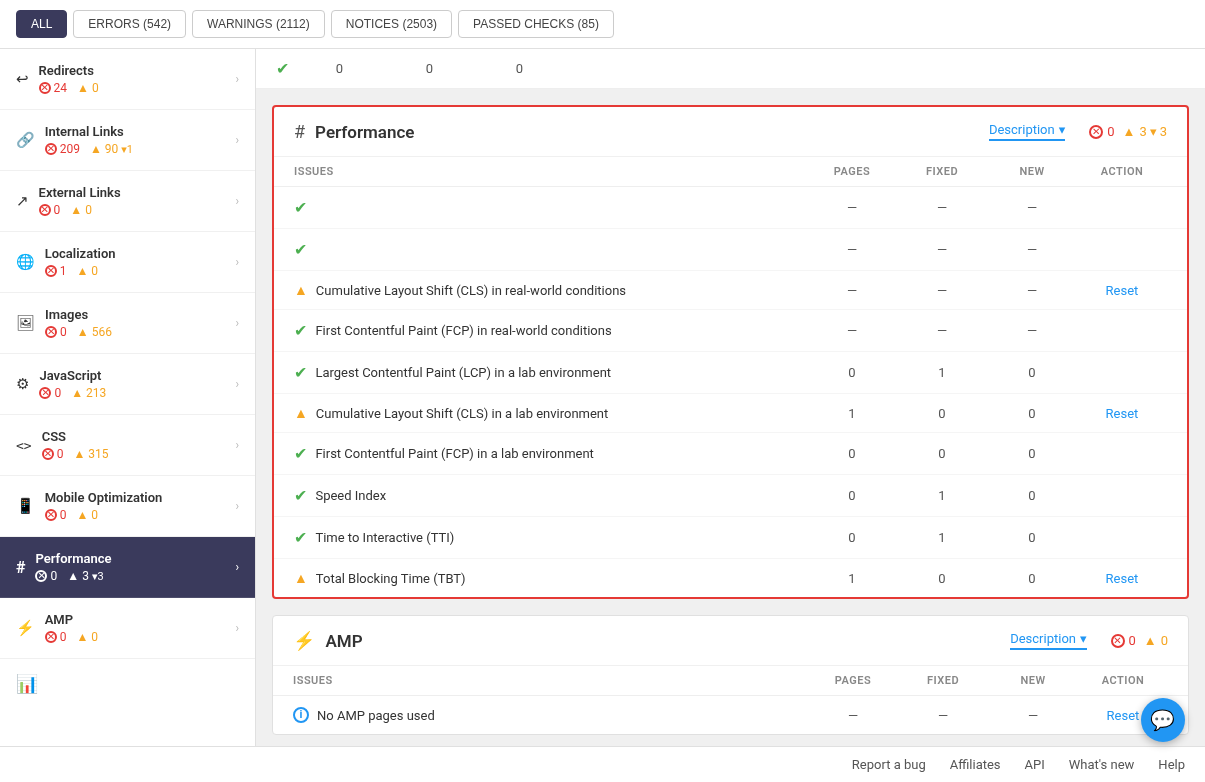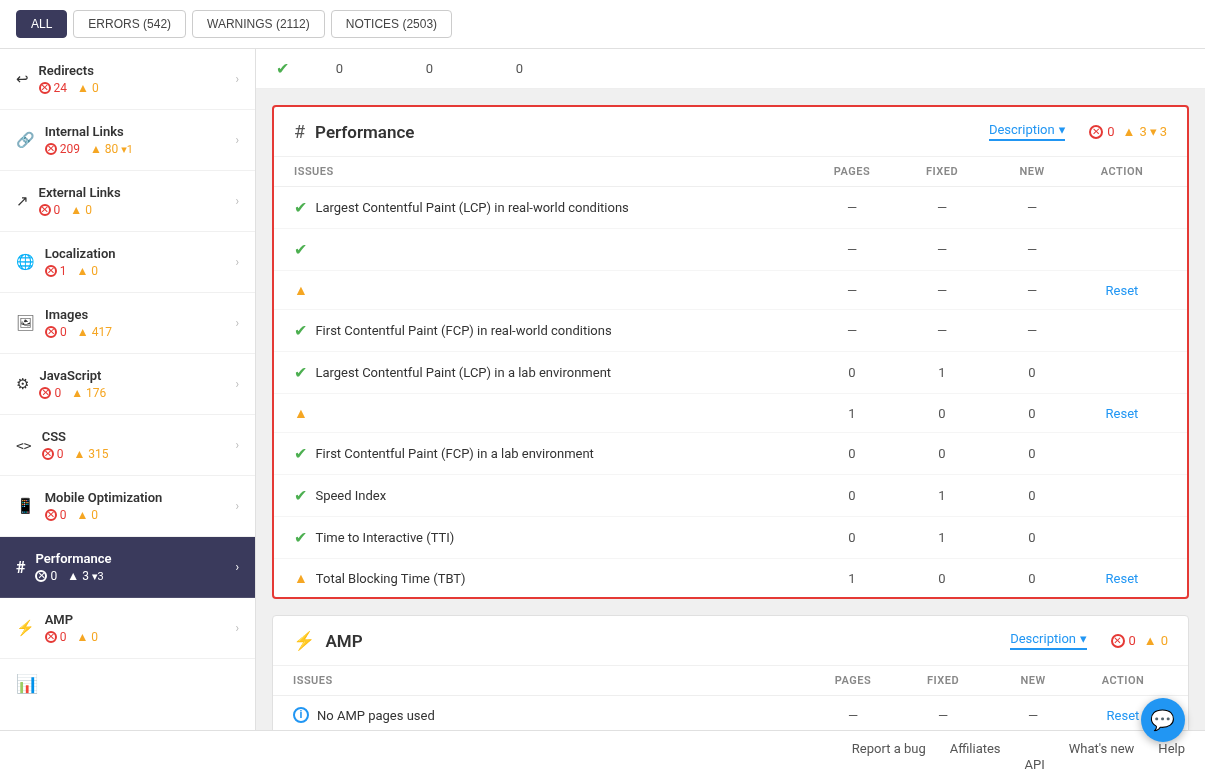--- a/index.html
+++ b/index.html
@@ -6,20 +6,21 @@
     body { font-family: -apple-system, BlinkMacSystemFont, 'Segoe UI', Roboto, sans-serif; font-size: 13px; background: #f5f5f5; color: #333; display: flex; flex-direction: column; height: 782px; overflow: hidden; }
   </style>
 </head>
 <body>
 
 <div style="display:flex; align-items:center; gap:6px; padding:10px 16px; background:#fff; border-bottom:1px solid #e0e0e0; flex-shrink:0;">
   <button style="padding:6px 14px; border:1px solid #3a3a5c; border-radius:4px; background:#3a3a5c; cursor:pointer; font-size:12px; color:#fff;">ALL</button>
   <button style="padding:6px 14px; border:1px solid #ccc; border-radius:4px; background:#fff; cursor:pointer; font-size:12px; color:#444;">ERRORS (542)</button>
   <button style="padding:6px 14px; border:1px solid #ccc; border-radius:4px; background:#fff; cursor:pointer; font-size:12px; color:#444;">WARNINGS (2112)</button>
   <button style="padding:6px 14px; border:1px solid #ccc; border-radius:4px; background:#fff; cursor:pointer; font-size:12px; color:#444;">NOTICES (2503)</button>
+  <button style="padding:6px 14px; border:1px solid #ccc; border-radius:4px; background:#fff; cursor:pointer; font-size:12px; color:#444;">PASSED CHECKS (85)</button>
 </div>
 
 <div style="display:flex; flex:1; overflow:hidden;">
 
   <div style="width:256px; flex-shrink:0; background:#fff; border-right:1px solid #e0e0e0; overflow-y:auto;">
 
     <div style="display:flex; align-items:center; padding:14px 16px; border-bottom:1px solid #f0f0f0; cursor:pointer;">
       <span style="margin-right:10px; font-size:15px;">↩</span>
       <div style="flex:1;">
         <div style="font-size:13px; font-weight:600;">Redirects</div>
@@ -41,21 +42,21 @@
       <span style="margin-right:10px; font-size:15px;">🔗</span>
       <div style="flex:1;">
         <div style="font-size:13px; font-weight:600;">Internal Links</div>
         <div style="display:flex; align-items:center; gap:10px; margin-top:3px;">
           <span style="color:#e53935; font-size:12px; display:flex; align-items:center; gap:3px;">
             <span style="display:inline-block;width:12px;height:12px;border-radius:50%;border:2px solid #e53935;position:relative;line-height:8px;text-align:center;font-size:10px;">✕</span>
             <span>209</span>
           </span>
           <span style="color:#f5a623; font-size:12px; display:flex; align-items:center; gap:3px;">
             <span>▲</span>
-              <span>80</span>
+              <span>90</span>
             <span style="font-size:11px;">▾1</span>
           </span>
         </div>
       </div>
       <span style="color:#bbb; font-size:12px;">›</span>
     </div>
 
     <div style="display:flex; align-items:center; padding:14px 16px; border-bottom:1px solid #f0f0f0; cursor:pointer;">
       <span style="margin-right:10px; font-size:15px;">↗</span>
       <div style="flex:1;">
@@ -96,39 +97,39 @@
       <span style="margin-right:10px; font-size:15px;">🖼</span>
       <div style="flex:1;">
         <div style="font-size:13px; font-weight:600;">Images</div>
         <div style="display:flex; align-items:center; gap:10px; margin-top:3px;">
           <span style="color:#e53935; font-size:12px; display:flex; align-items:center; gap:3px;">
             <span style="display:inline-block;width:12px;height:12px;border-radius:50%;border:2px solid #e53935;position:relative;line-height:8px;text-align:center;font-size:10px;">✕</span>
             <span>0</span>
           </span>
           <span style="color:#f5a623; font-size:12px; display:flex; align-items:center; gap:3px;">
             <span>▲</span>
-              <span>417</span>
+              <span>566</span>
           </span>
         </div>
       </div>
       <span style="color:#bbb; font-size:12px;">›</span>
     </div>
 
     <div style="display:flex; align-items:center; padding:14px 16px; border-bottom:1px solid #f0f0f0; cursor:pointer;">
       <span style="margin-right:10px; font-size:15px;">⚙</span>
       <div style="flex:1;">
         <div style="font-size:13px; font-weight:600;">JavaScript</div>
         <div style="display:flex; align-items:center; gap:10px; margin-top:3px;">
           <span style="color:#e53935; font-size:12px; display:flex; align-items:center; gap:3px;">
             <span style="display:inline-block;width:12px;height:12px;border-radius:50%;border:2px solid #e53935;position:relative;line-height:8px;text-align:center;font-size:10px;">✕</span>
             <span>0</span>
           </span>
           <span style="color:#f5a623; font-size:12px; display:flex; align-items:center; gap:3px;">
             <span>▲</span>
-              <span>176</span>
+              <span>213</span>
           </span>
         </div>
       </div>
       <span style="color:#bbb; font-size:12px;">›</span>
     </div>
 
     <div style="display:flex; align-items:center; padding:14px 16px; border-bottom:1px solid #f0f0f0; cursor:pointer;">
       <span style="margin-right:10px; font-size:13px; font-family:monospace;">&lt;&gt;</span>
       <div style="flex:1;">
         <div style="font-size:13px; font-weight:600;">CSS</div>
@@ -241,41 +242,41 @@
         <span>ISSUES</span>
         <span style="text-align:center;">PAGES</span>
         <span style="text-align:center;">FIXED</span>
         <span style="text-align:center;">NEW</span>
         <span style="text-align:center;">ACTION</span>
       </div>
 
       <div style="display:grid; grid-template-columns:1fr 90px 90px 90px 90px; padding:11px 20px; border-bottom:1px solid #f5f5f5; align-items:center;">
         <span style="display:flex; align-items:center; gap:8px; font-size:13px;">
           <span style="color:#4caf50; font-size:16px;">✔</span>
-          <span>Largest Contentful Paint (LCP) in real-world conditions</span>
         </span>
         <span style="text-align:center; font-size:13px; color:#555;">—</span>
         <span style="text-align:center; font-size:13px; color:#555;">—</span>
         <span style="text-align:center; font-size:13px; color:#555;">—</span>
         <span style="text-align:center;"></span>
       </div>
 
       <div style="display:grid; grid-template-columns:1fr 90px 90px 90px 90px; padding:11px 20px; border-bottom:1px solid #f5f5f5; align-items:center;">
         <span style="display:flex; align-items:center; gap:8px; font-size:13px;">
           <span style="color:#4caf50; font-size:16px;">✔</span>
         </span>
         <span style="text-align:center; font-size:13px; color:#555;">—</span>
         <span style="text-align:center; font-size:13px; color:#555;">—</span>
         <span style="text-align:center; font-size:13px; color:#555;">—</span>
         <span style="text-align:center;"></span>
       </div>
 
       <div style="display:grid; grid-template-columns:1fr 90px 90px 90px 90px; padding:11px 20px; border-bottom:1px solid #f5f5f5; align-items:center;">
         <span style="display:flex; align-items:center; gap:8px; font-size:13px;">
           <span style="color:#f5a623; font-size:14px;">▲</span>
+          <span>Cumulative Layout Shift (CLS) in real-world conditions</span>
         </span>
         <span style="text-align:center; font-size:13px; color:#555;">—</span>
         <span style="text-align:center; font-size:13px; color:#555;">—</span>
         <span style="text-align:center; font-size:13px; color:#555;">—</span>
         <span style="text-align:center; color:#2196f3; cursor:pointer; font-size:13px;">Reset</span>
       </div>
 
       <div style="display:grid; grid-template-columns:1fr 90px 90px 90px 90px; padding:11px 20px; border-bottom:1px solid #f5f5f5; align-items:center;">
         <span style="display:flex; align-items:center; gap:8px; font-size:13px;">
           <span style="color:#4caf50; font-size:16px;">✔</span>
@@ -294,20 +295,21 @@
         </span>
         <span style="text-align:center; font-size:13px; color:#555;">0</span>
         <span style="text-align:center; font-size:13px; color:#555;">1</span>
         <span style="text-align:center; font-size:13px; color:#555;">0</span>
         <span style="text-align:center;"></span>
       </div>
 
       <div style="display:grid; grid-template-columns:1fr 90px 90px 90px 90px; padding:11px 20px; border-bottom:1px solid #f5f5f5; align-items:center;">
         <span style="display:flex; align-items:center; gap:8px; font-size:13px;">
           <span style="color:#f5a623; font-size:14px;">▲</span>
+          <span>Cumulative Layout Shift (CLS) in a lab environment</span>
         </span>
         <span style="text-align:center; font-size:13px; color:#555;">1</span>
         <span style="text-align:center; font-size:13px; color:#555;">0</span>
         <span style="text-align:center; font-size:13px; color:#555;">0</span>
         <span style="text-align:center; color:#2196f3; cursor:pointer; font-size:13px;">Reset</span>
       </div>
 
       <div style="display:grid; grid-template-columns:1fr 90px 90px 90px 90px; padding:11px 20px; border-bottom:1px solid #f5f5f5; align-items:center;">
         <span style="display:flex; align-items:center; gap:8px; font-size:13px;">
           <span style="color:#4caf50; font-size:16px;">✔</span>
@@ -395,20 +397,20 @@
       </div>
 
     </div>
 
   </div>
 </div>
 
 <div style="background:#fff; border-top:1px solid #e0e0e0; padding:10px 20px; display:flex; justify-content:flex-end; gap:24px; font-size:13px; color:#555; flex-shrink:0;">
   <span style="cursor:pointer;">Report a bug</span>
   <span style="cursor:pointer;">Affiliates</span>
-  <span style="cursor:pointer;margin-top:16px;">API</span>
+  <span style="cursor:pointer;">API</span>
   <span style="cursor:pointer;">What's new</span>
   <span style="cursor:pointer;">Help</span>
 </div>
 
 <div style="position:fixed; bottom:40px; right:20px; width:44px; height:44px; border-radius:50%; background:#2196f3; color:#fff; display:flex; align-items:center; justify-content:center; font-size:20px; cursor:pointer; box-shadow:0 2px 8px rgba(0,0,0,0.3);">
   💬
 </div>
 
 </body></html>

